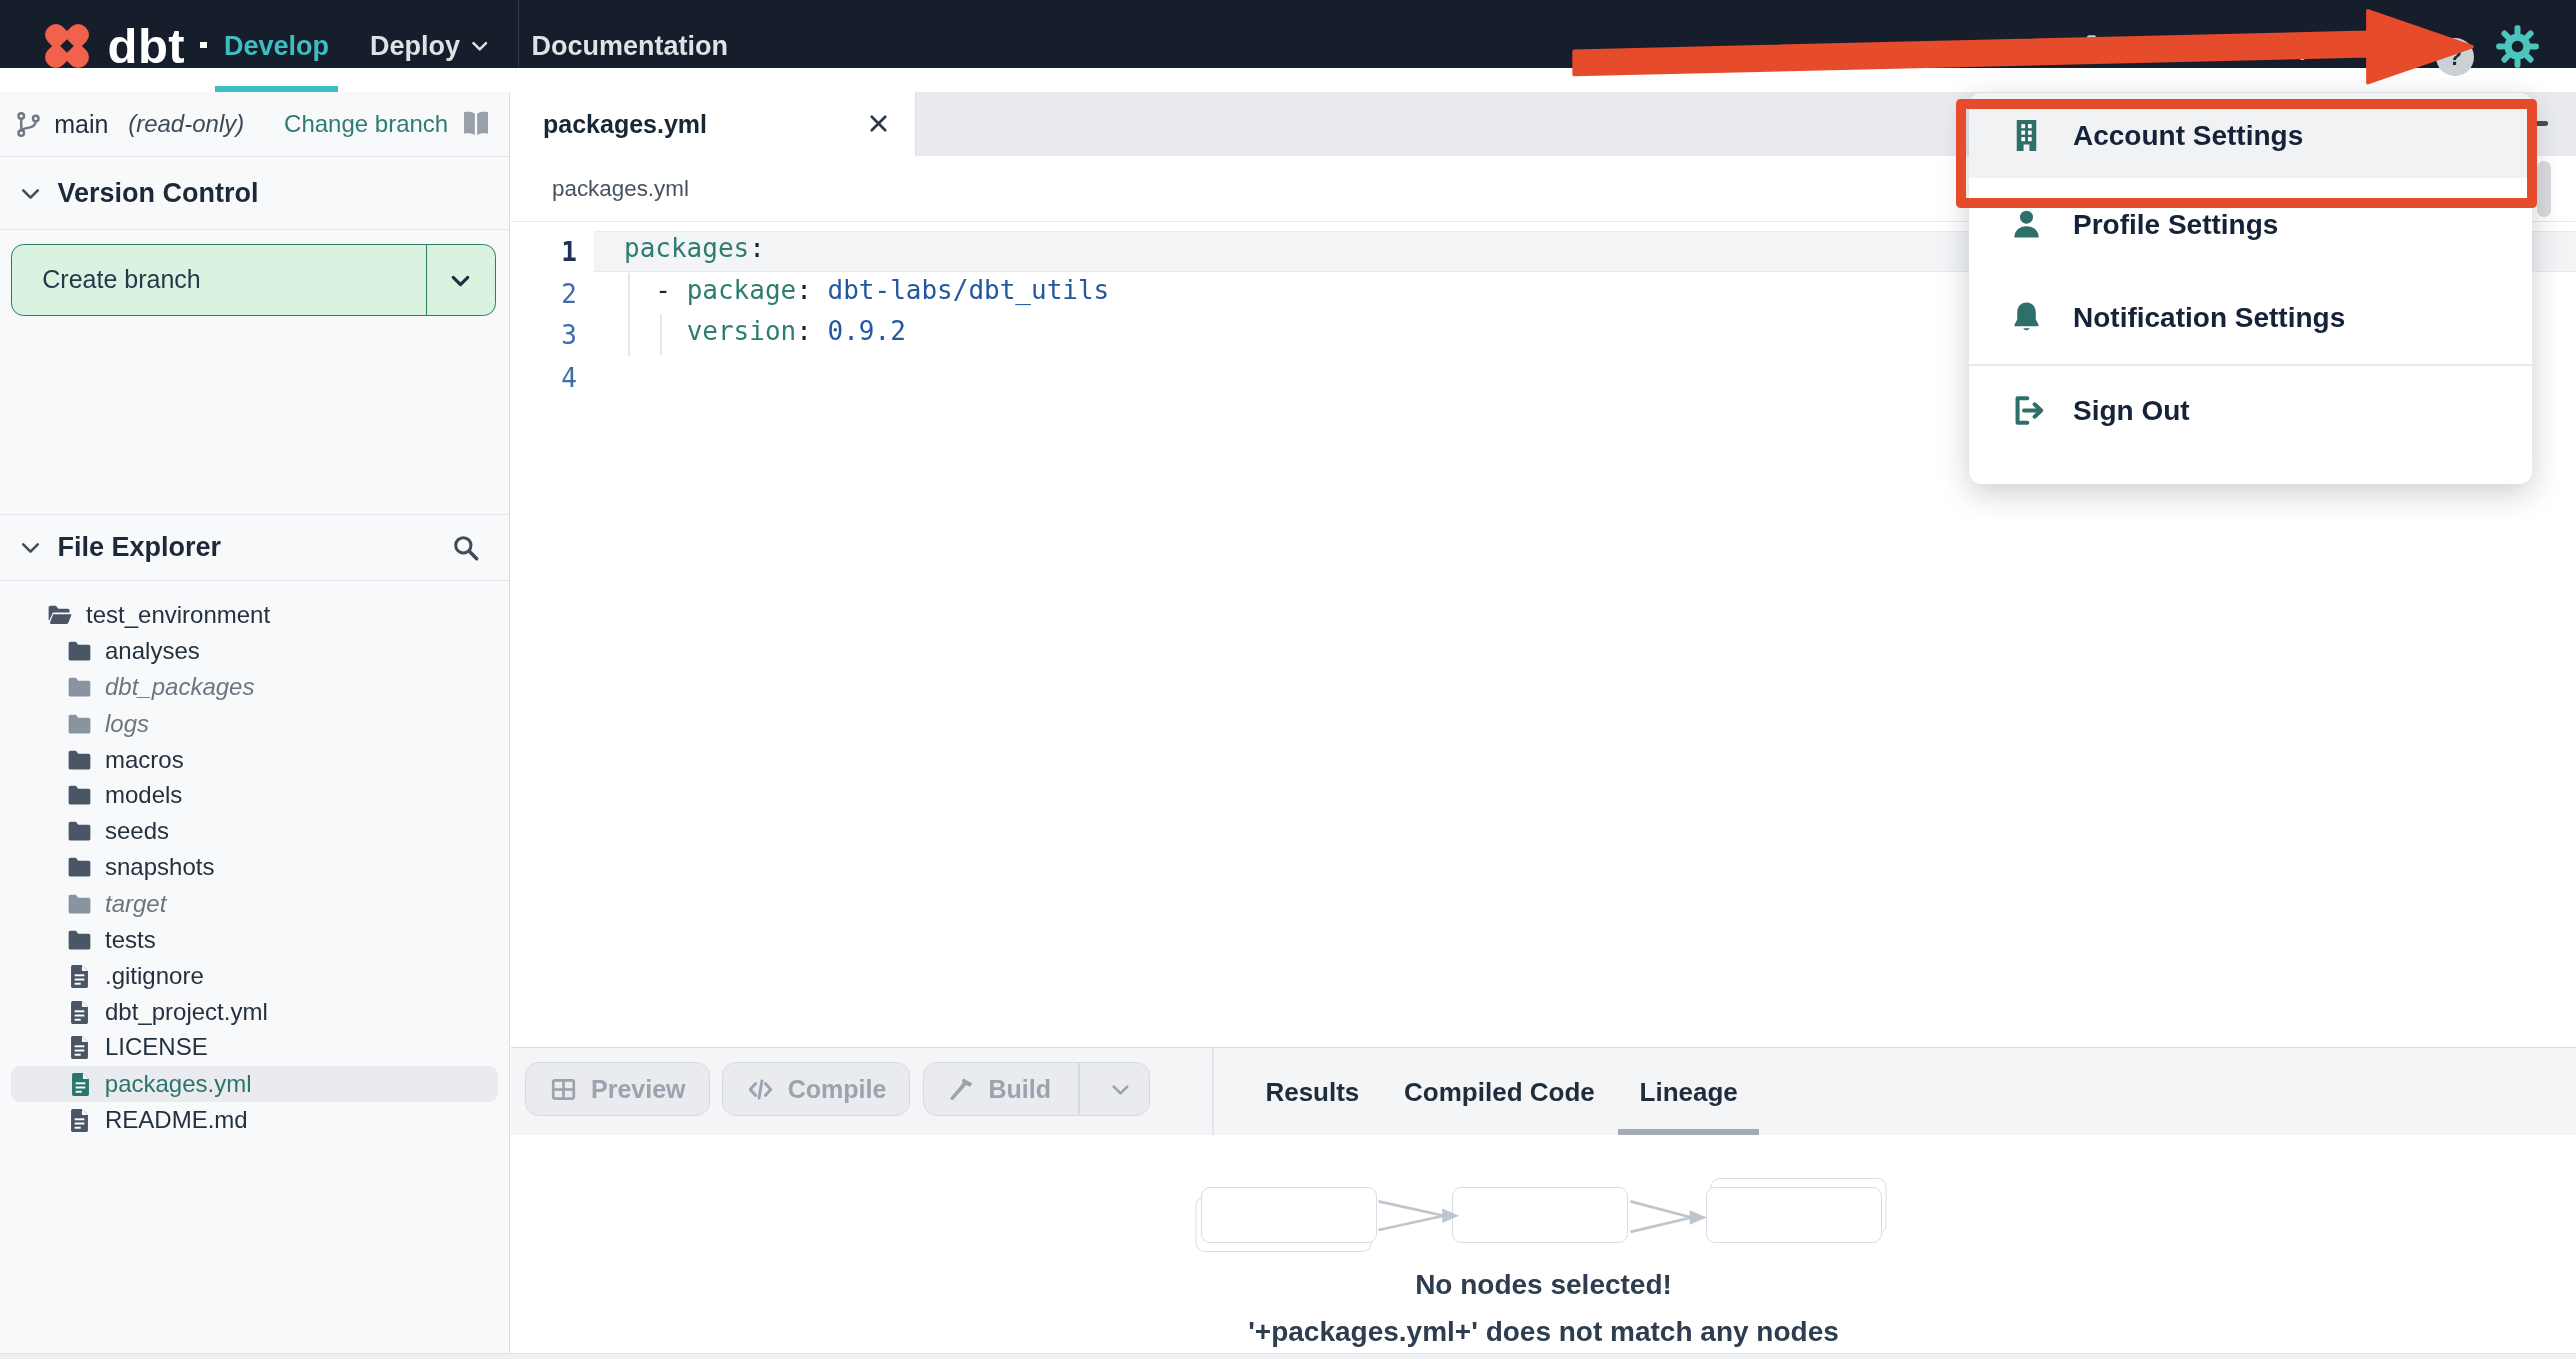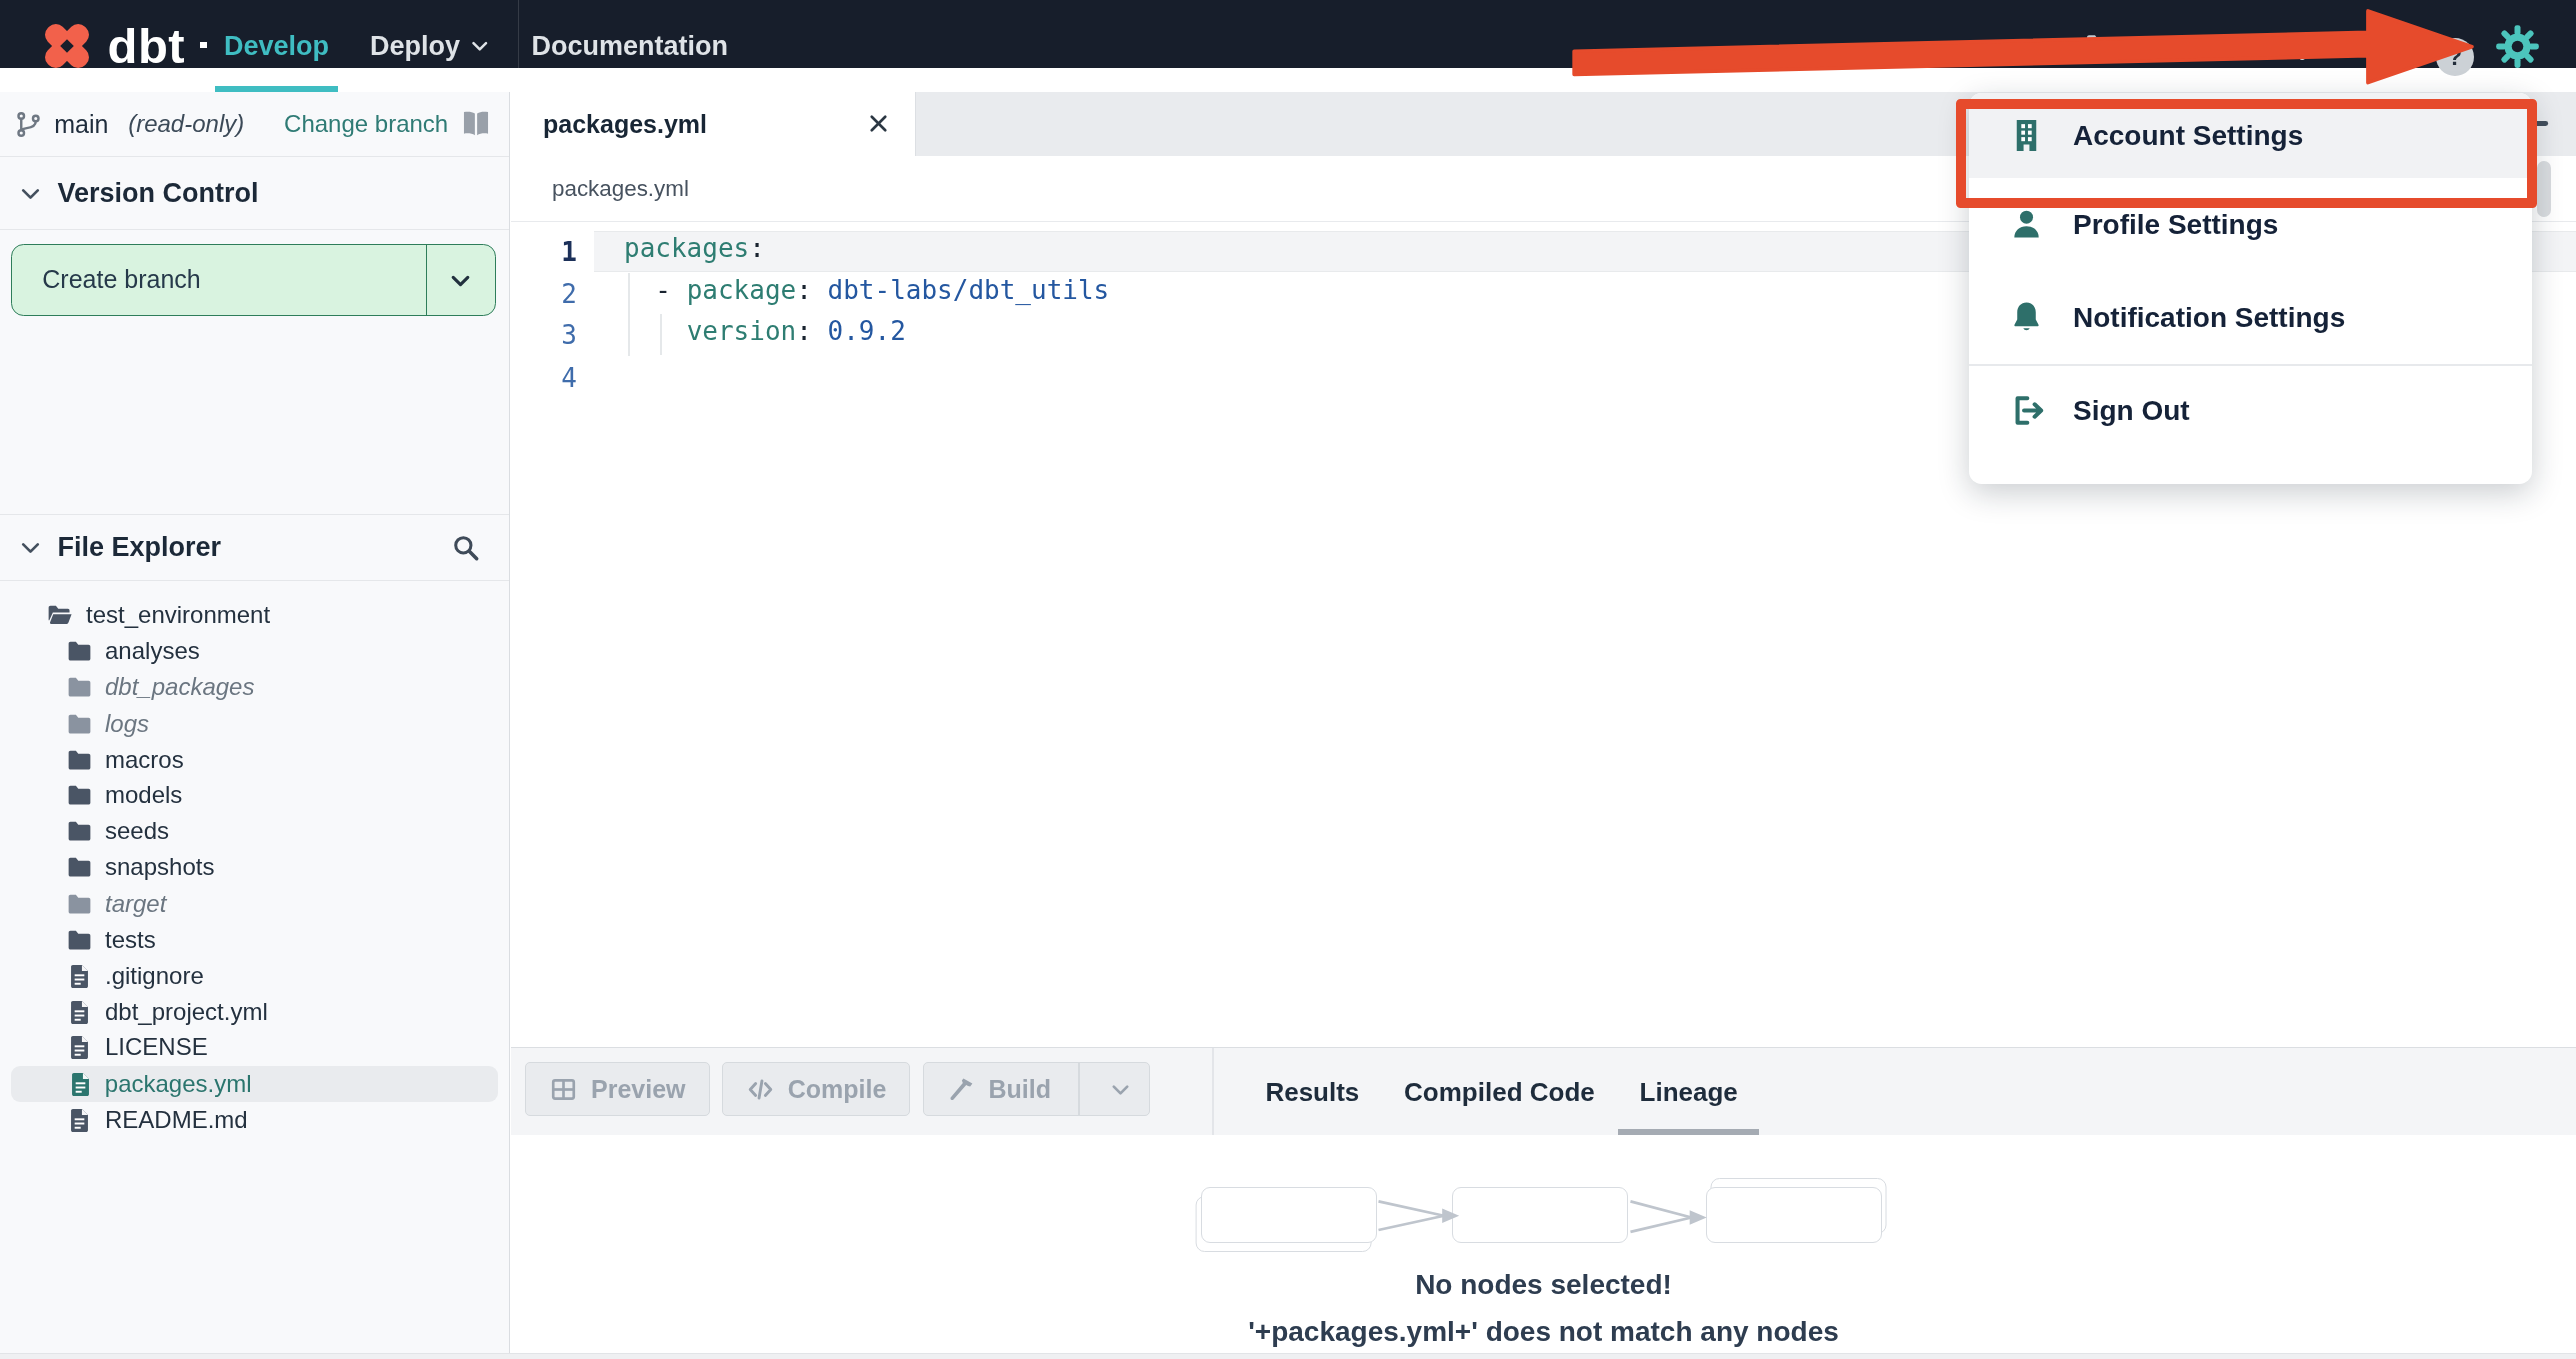--- a/index.html
+++ b/index.html
@@ -85,21 +85,21 @@
   .tok-punc{color:#1a2430;}
   .tok-val{color:#2457a0;}
   .indent-guide{position:absolute;width:1.8px;background:#e5e8ea;}
   #guide-a{left:117px;top:51px;height:83px;}
   #guide-b{left:149px;top:92px;height:41px;}
 
   
   .action-band{position:absolute;left:0;top:955px;right:0;height:88px;background:#f4f5f7;
     border-top:1.8px solid #dbdee2;box-sizing:content-box;}
   #action-buttons{position:absolute;left:14.4px;top:14.4px;height:54px;display:flex;gap:12.6px;}
-  .abtn{display:flex;align-items:center;gap:12.6px;background:#e9ebee;border:1.8px solid #d6dade;border-radius:5px;
+  .abtn{display:flex;align-items:center;gap:12.6px;background:#e9ebee;border:1.8px solid #d6dade;border-radius:14px;
     padding:0 23px;font-size:25px;font-weight:600;color:#9aa3ae;box-sizing:border-box;}
   .abtn .icon{width:29px;height:29px;color:#9aa3ae;}
   .abtn.split{padding-right:0;}
   .split-bar{width:1.8px;align-self:stretch;background:#d6dade;margin-left:14.4px;}
   .chev-box{width:57px;display:flex;align-items:center;justify-content:center;align-self:stretch;cursor:pointer;}
   .chev-box .icon{width:23px;height:23px;}
   .band-divider{position:absolute;left:701px;top:0;bottom:0;width:1.8px;background:#e3e5e9;}
   #result-tabs{position:absolute;left:749px;top:0;bottom:0;display:flex;gap:34px;}
   .rtab{position:relative;display:flex;align-items:center;padding:0 5.4px;font-size:26px;font-weight:600;color:#1e2c3c;cursor:pointer;}
   .rtab.active::after{content:"";position:absolute;left:-16px;right:-16px;bottom:0;height:7.2px;background:#a5abb3;}

